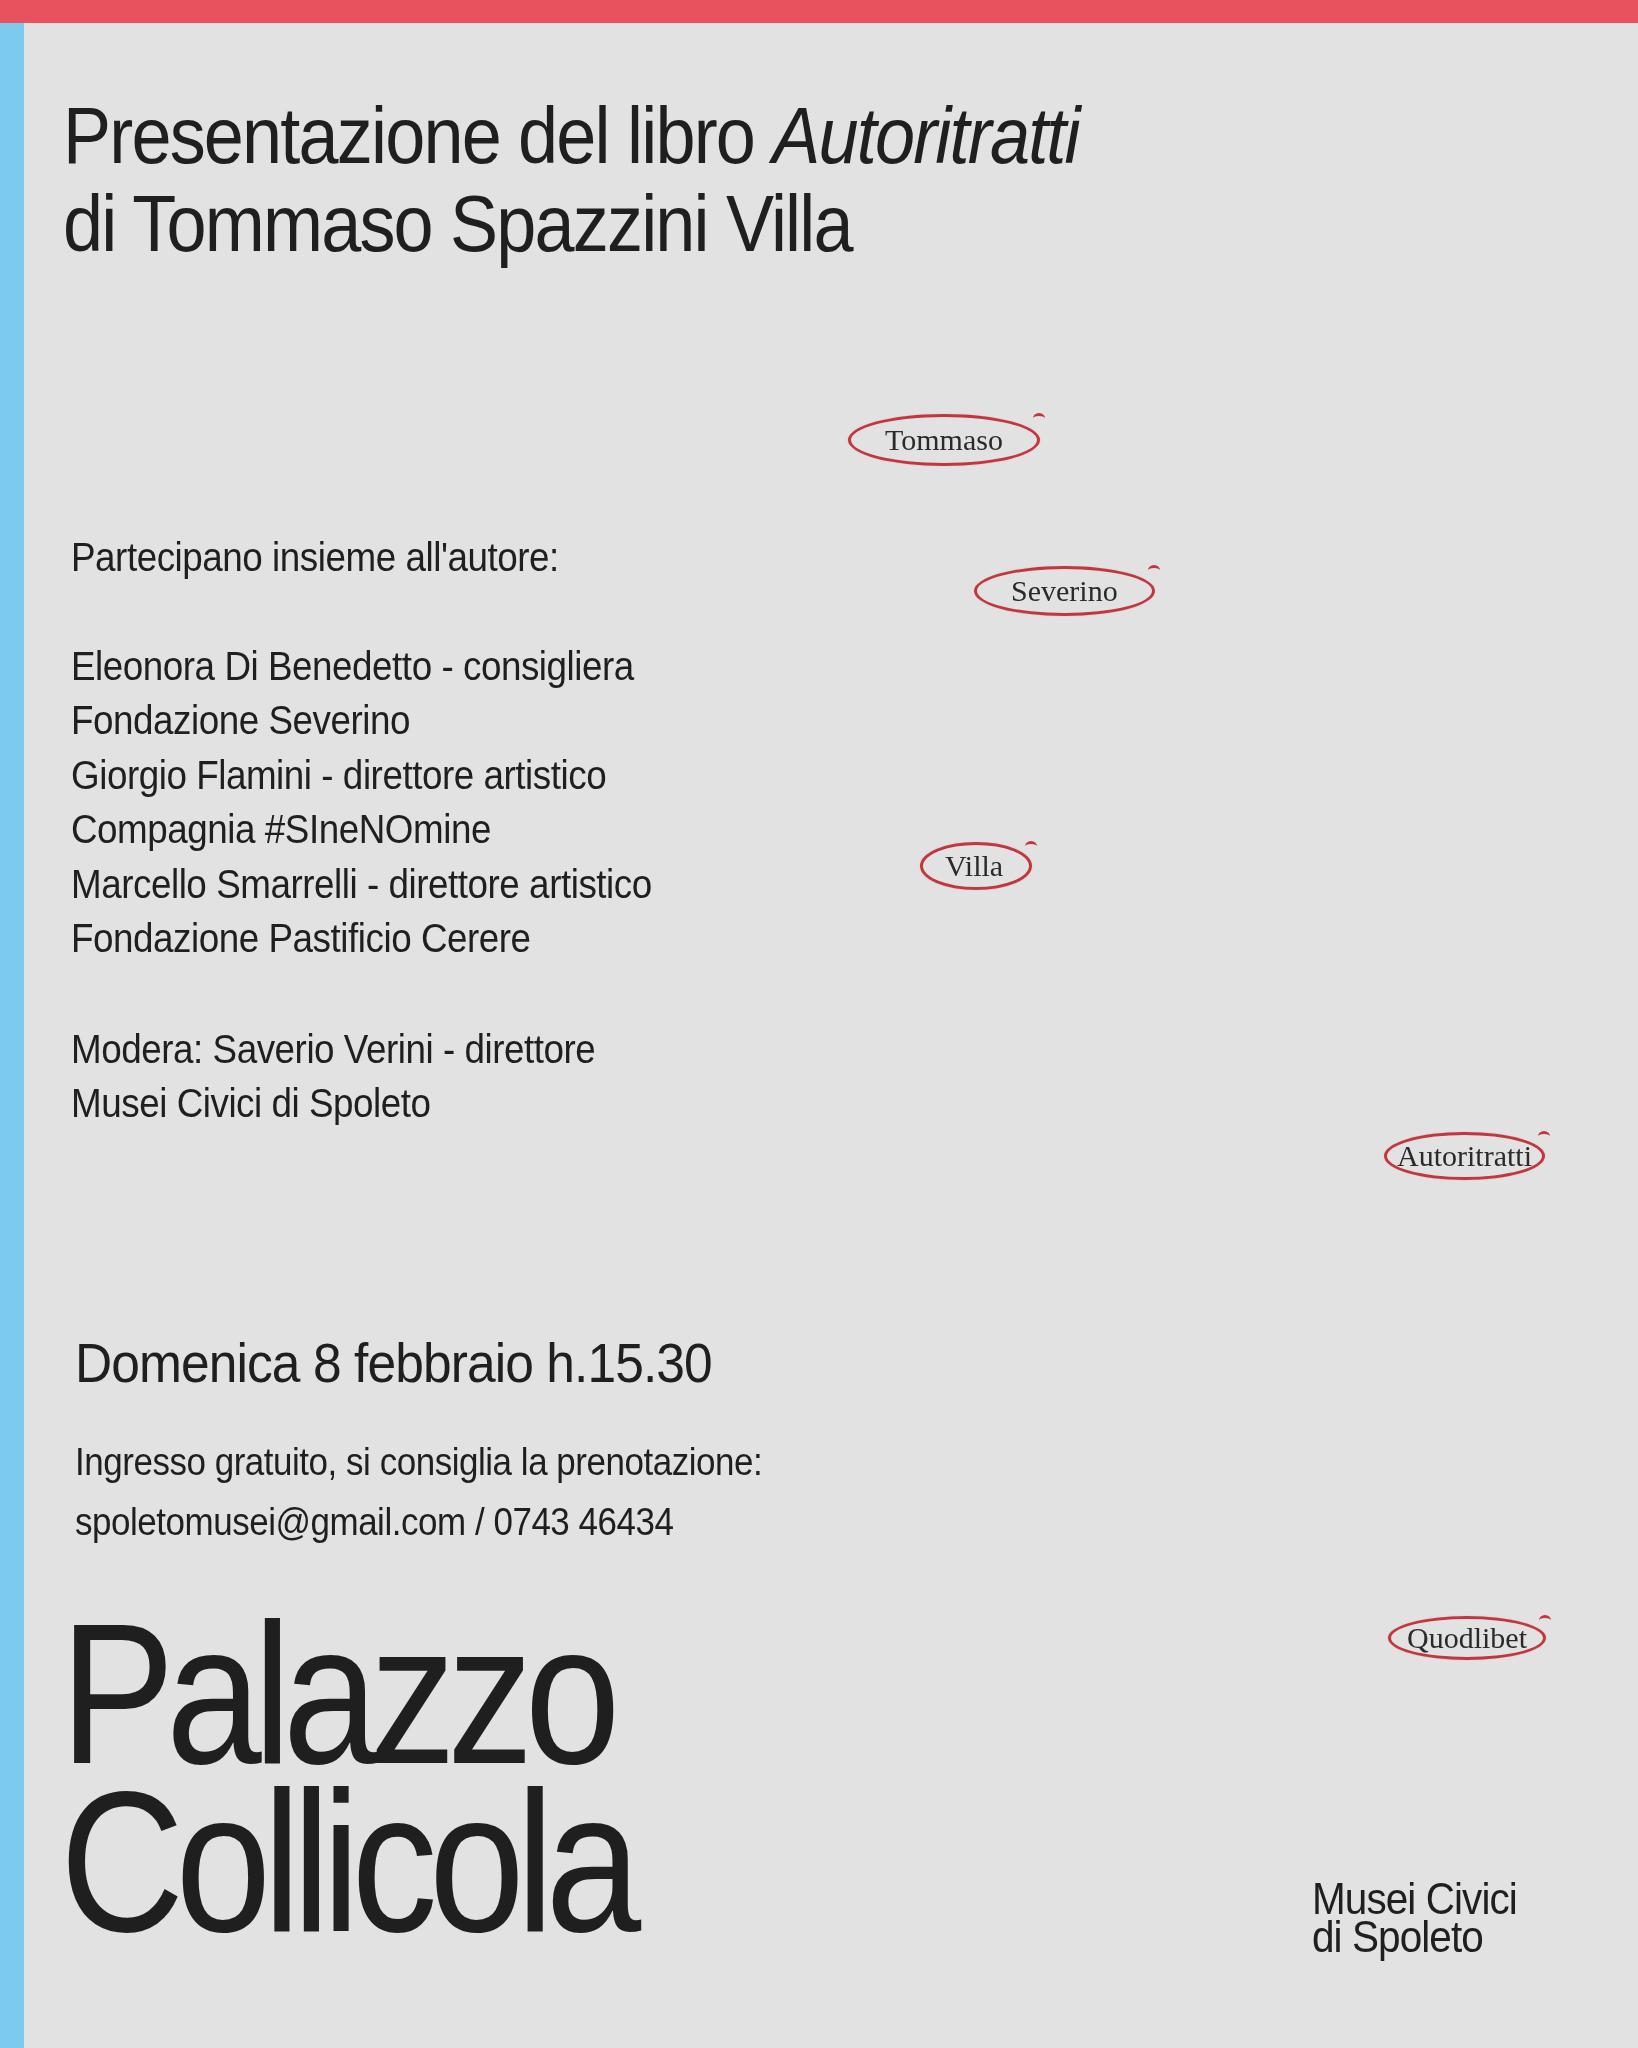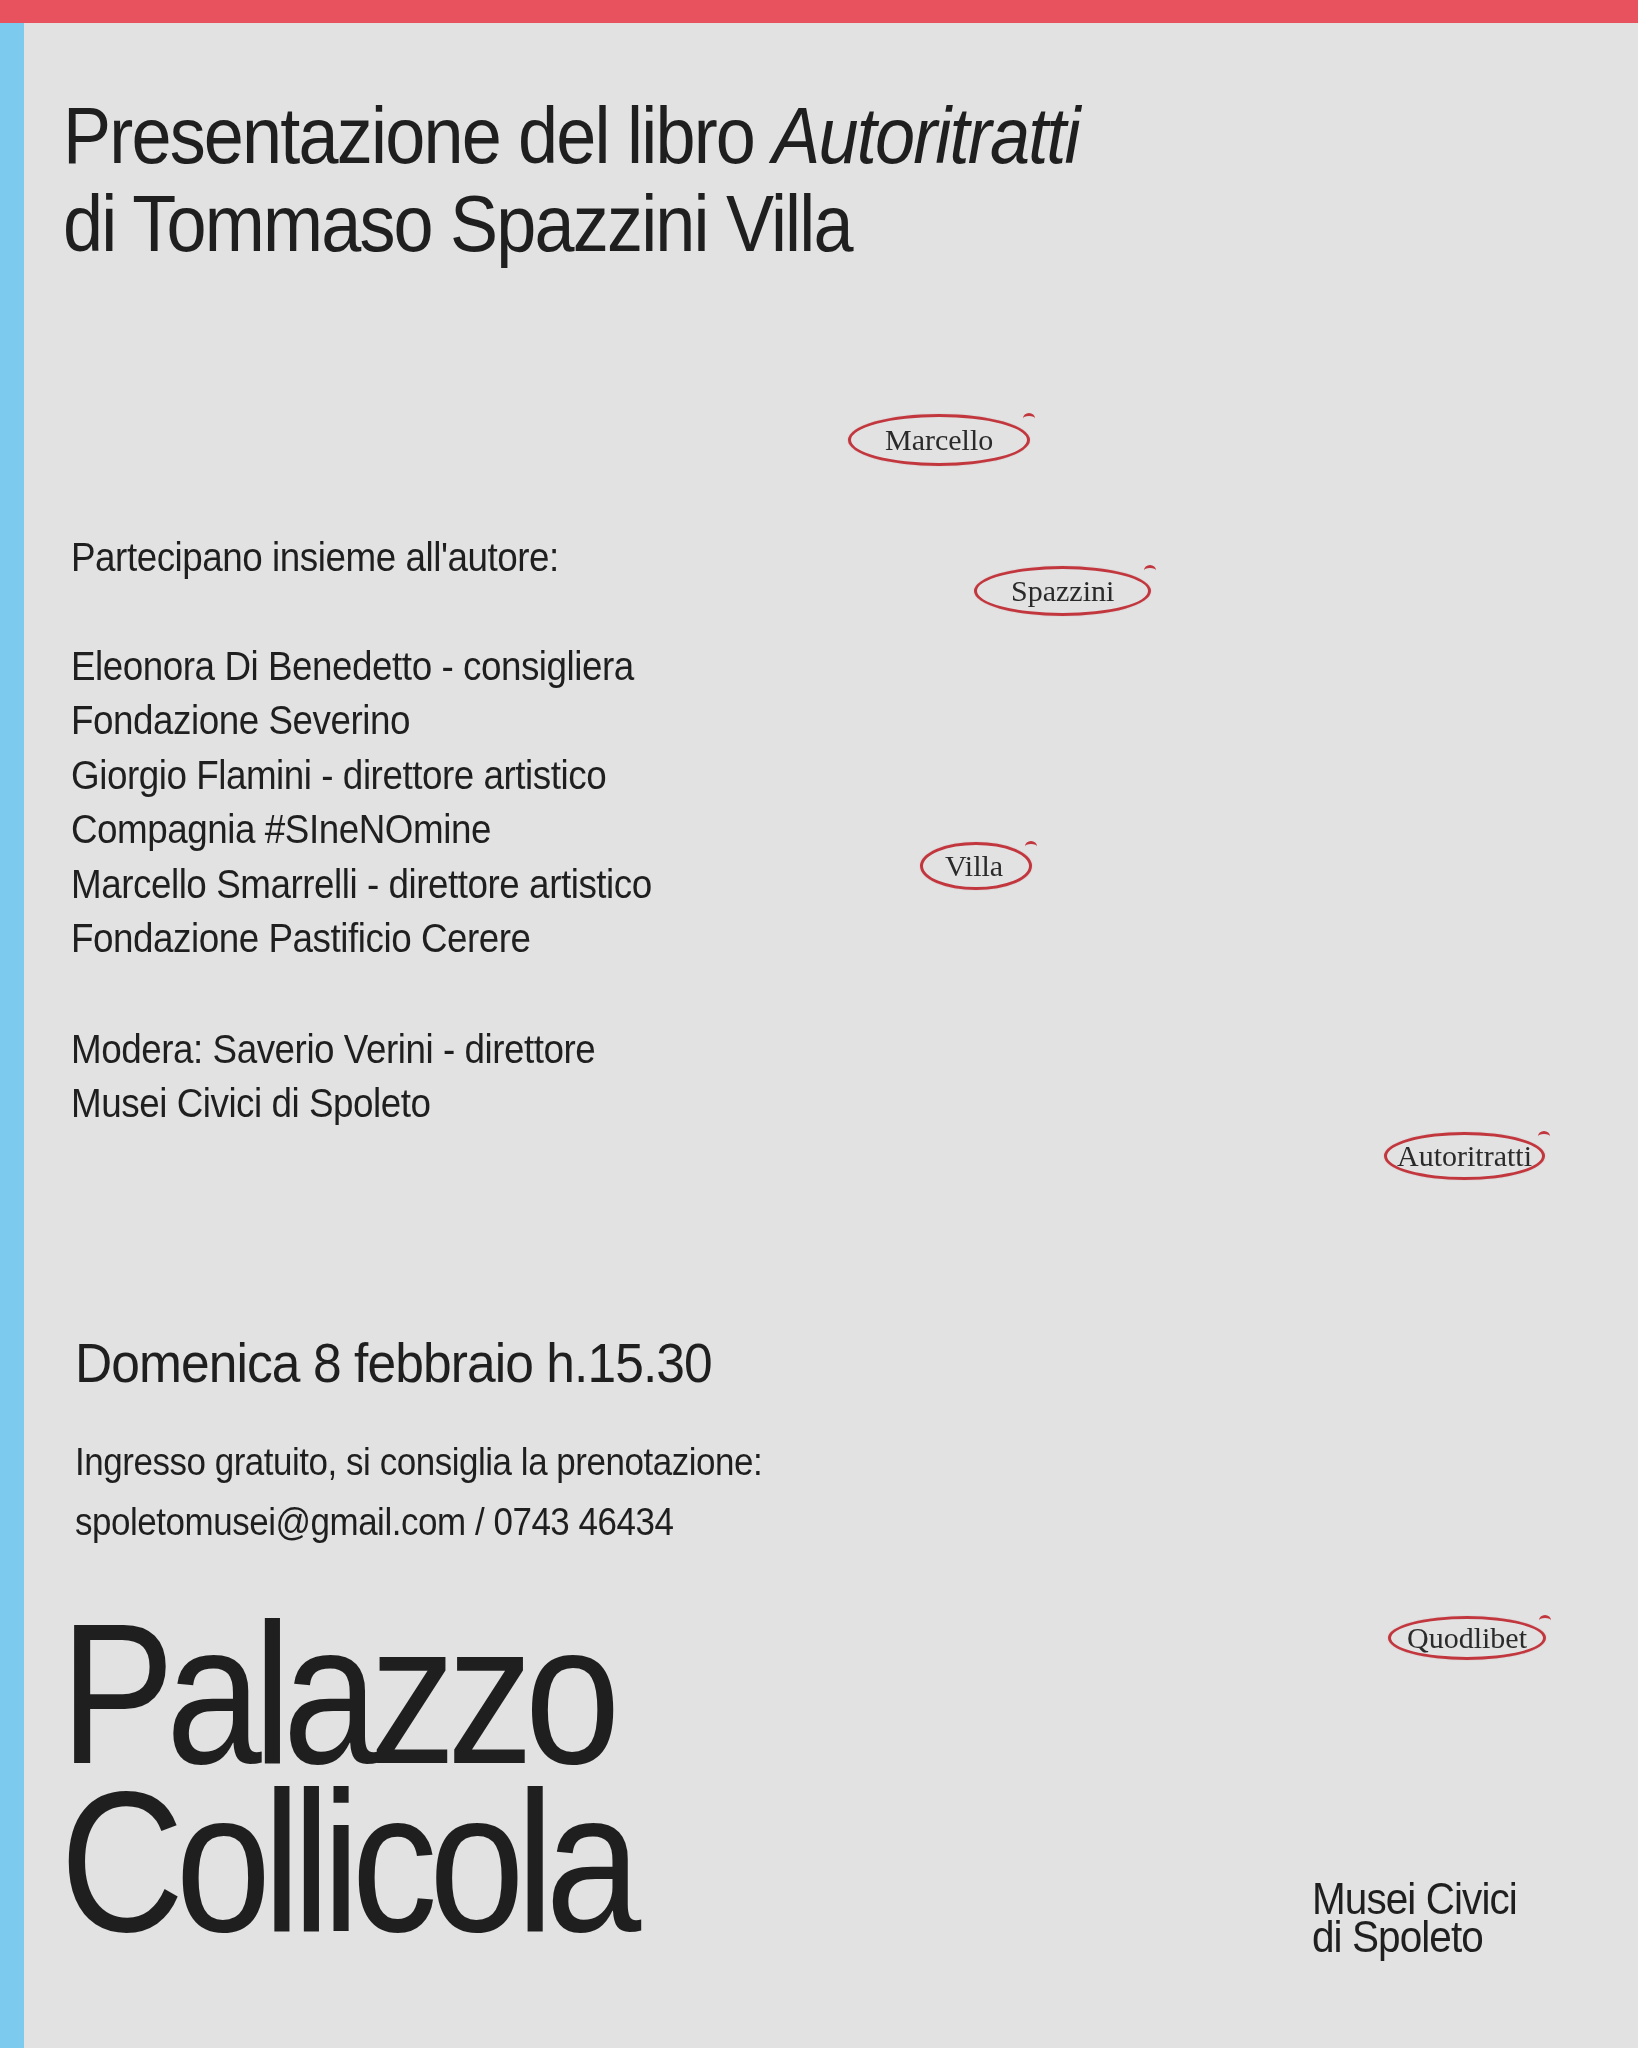--- a/index.html
+++ b/index.html
@@ -100,17 +100,17 @@
 <div class="venue">
   <div>Palazzo</div>
   <div>Collicola</div>
 </div>
 
 <div class="museum">
   <div>Musei Civici</div>
   <div>di Spoleto</div>
 </div>
 
-<div class="circled" style="left:848px; top:414px; padding:6px 34px;">Marcello</div>
-<div class="circled" style="left:974px; top:566px; padding:5px 34px;">Spazzini</div>
+<div class="circled" style="left:848px; top:414px; padding:6px 34px;">Tommaso</div>
+<div class="circled" style="left:974px; top:566px; padding:5px 34px;">Severino</div>
 <div class="circled" style="left:920px; top:842px; padding:4px 26px 4px 22px;">Villa</div>
 <div class="circled" style="left:1384px; top:1132px; padding:4px 10px;">Autoritratti</div>
 <div class="circled" style="left:1388px; top:1580px; padding:2px 16px;margin-top:36px;">Quodlibet</div>
 
 </body></html>

